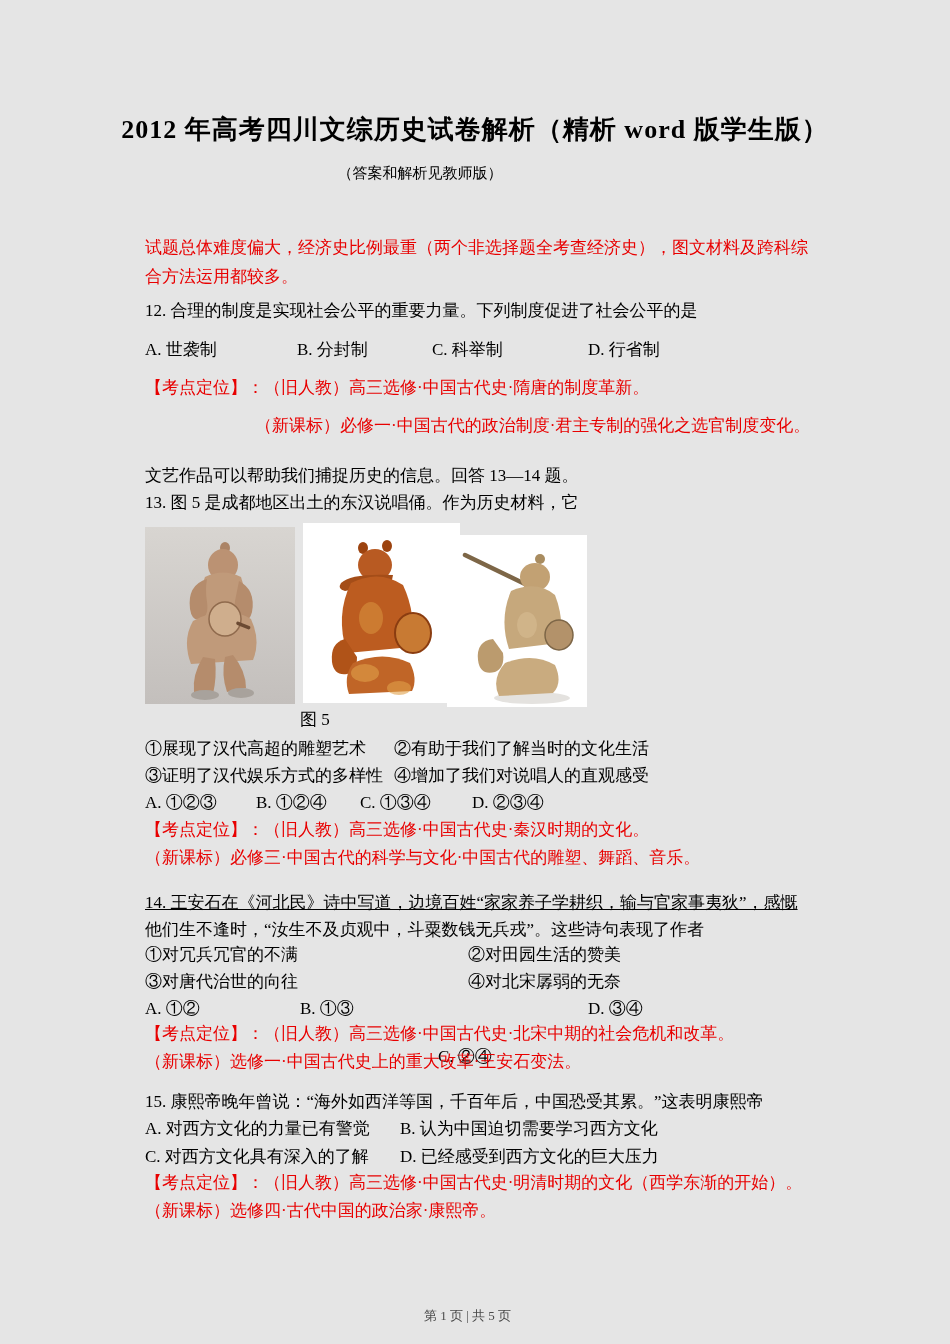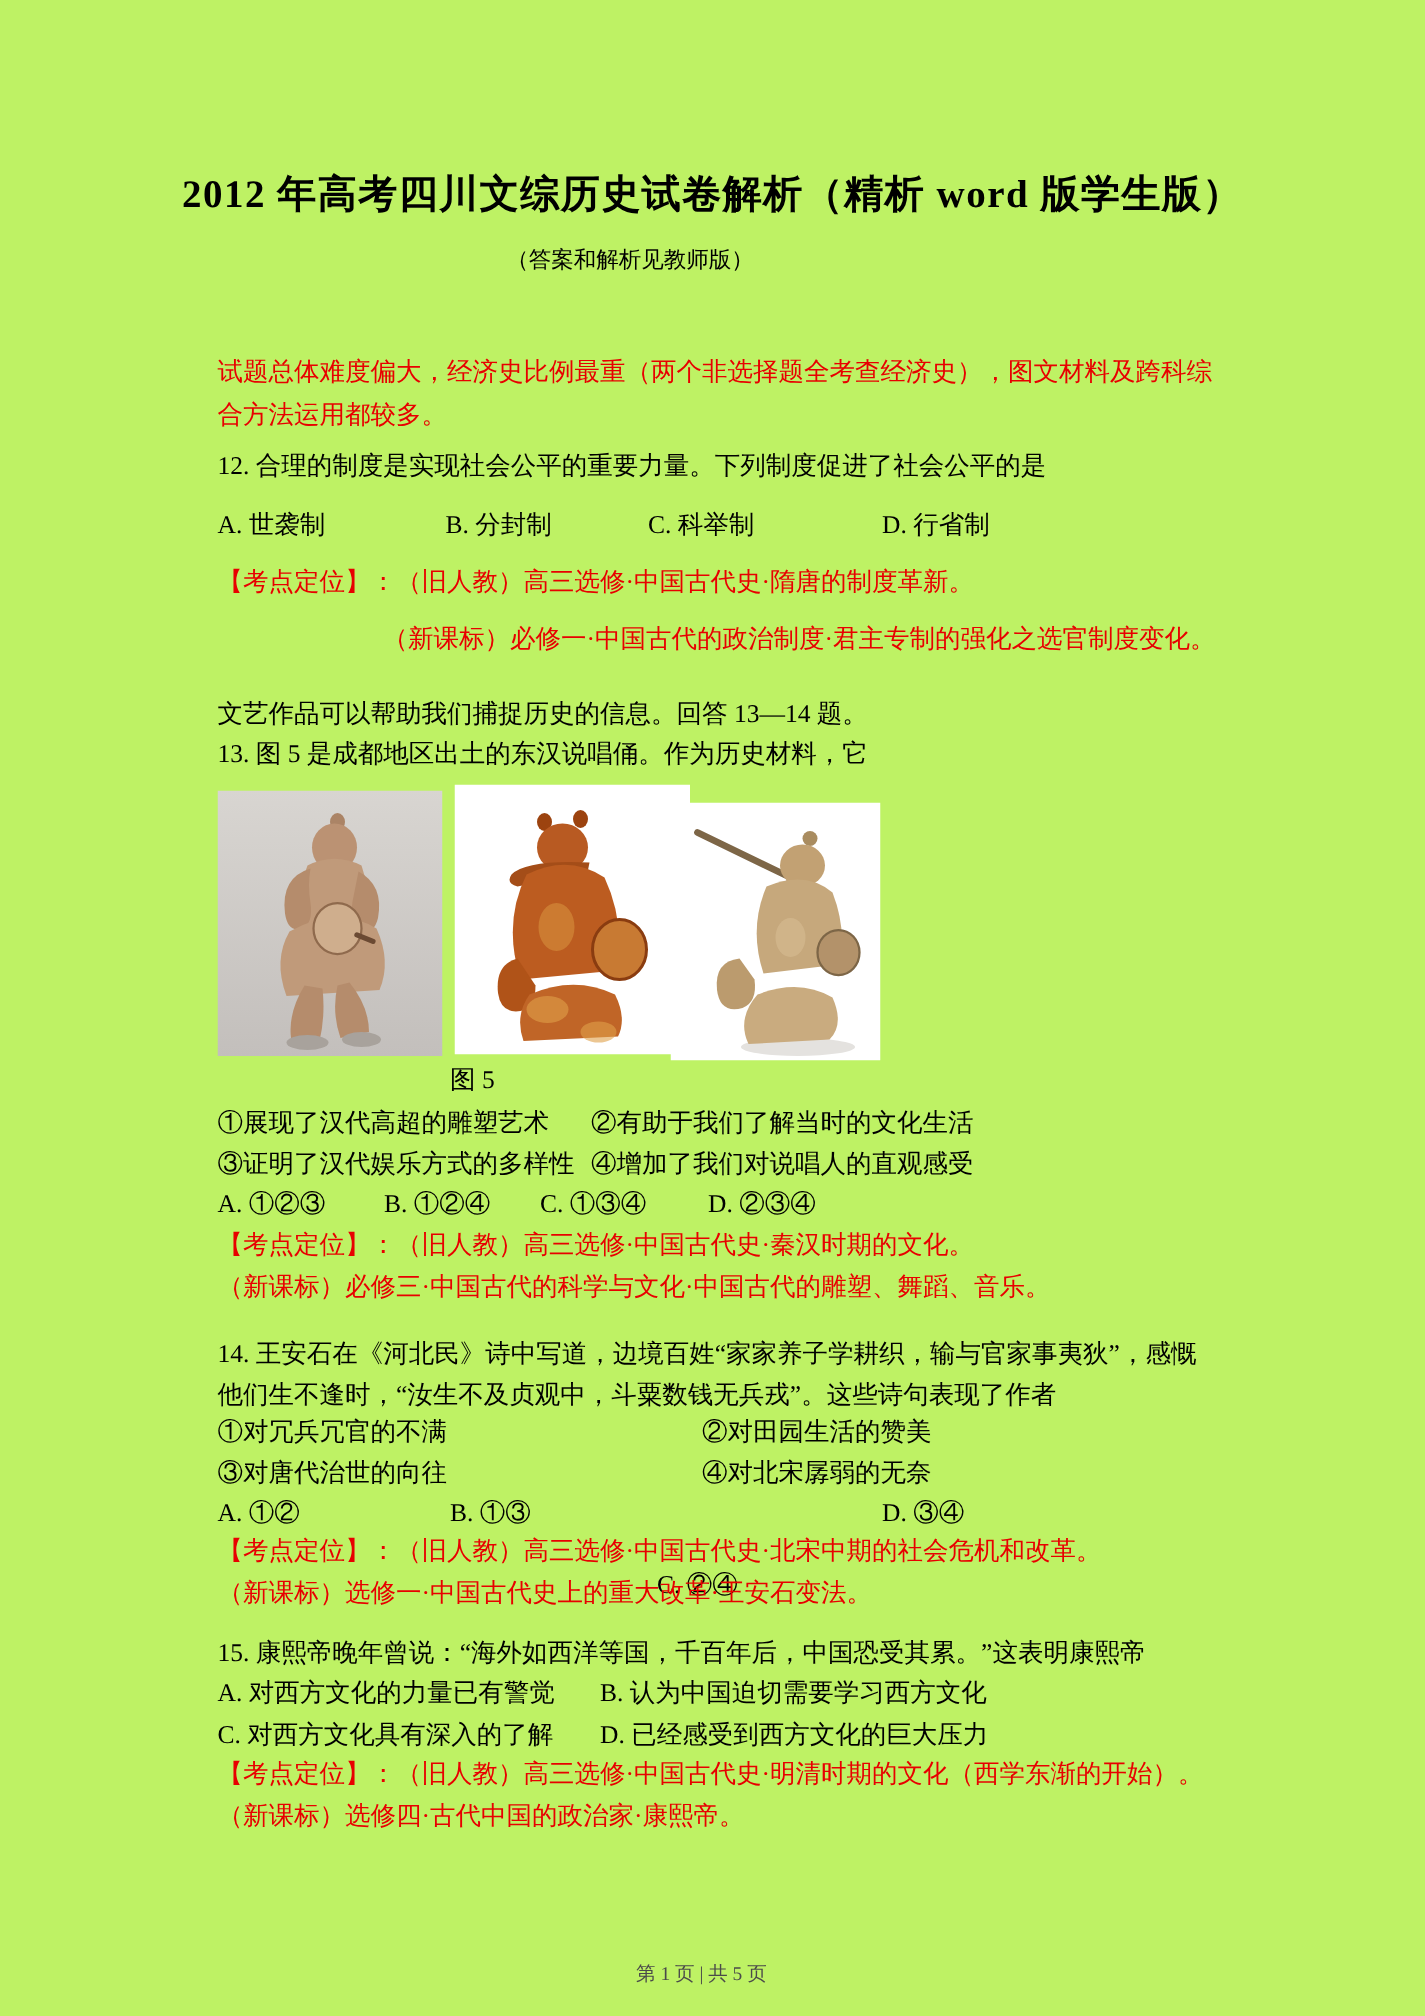--- a/index.html
+++ b/index.html
@@ -1,17 +1,17 @@
 <!DOCTYPE html>
 <html lang="zh"><head>
 <meta charset="utf-8">
 <style>
   html,body{margin:0;padding:0;background:#ffffff;}
   .page{
-    position:relative;width:950px;height:1344px;background:#bef264;overflow:hidden;
+    position:relative;width:950px;height:1344px;background:#e5e5e5;overflow:hidden;
     font-family:"Liberation Serif","DejaVu Serif",serif;color:#000;
   }
   .abs{position:absolute;white-space:nowrap;}
   .title{font-size:26px;font-weight:bold;letter-spacing:1px;}
   .subtitle{font-size:15px;}
   .body-text{font-size:17px;}
   .red{color:#e80000;}
   .overview-line{font-size:17px;line-height:29px;}
   .stem-line{font-size:17px;line-height:27px;}
   .footer{font-size:13px;color:#4a4a4a;margin-top:26px;}
@@ -105,21 +105,21 @@
   <div class="abs body-text" style="top:764px;left:394px;">④增加了我们对说唱人的直观感受</div>
 
   <div class="abs body-text" style="top:791px;left:145px;">A. ①②③</div>
   <div class="abs body-text" style="top:791px;left:256px;">B. ①②④</div>
   <div class="abs body-text" style="top:791px;left:360px;">C. ①③④</div>
   <div class="abs body-text" style="top:791px;left:472px;">D. ②③④</div>
 
   <div class="abs red body-text" style="top:818px;left:145px;">【考点定位】：（旧人教）高三选修·中国古代史·秦汉时期的文化。</div>
   <div class="abs red body-text" style="top:846px;left:145px;">（新课标）必修三·中国古代的科学与文化·中国古代的雕塑、舞蹈、音乐。</div>
 
-  <div class="abs stem-line" style="top:889px;left:145px;">14. 王安石在《河北民》诗中写道，边境百姓“家家养子学耕织，输与官家事夷狄”，感慨</div>
+  <div class="abs stem-line" style="top:889px;left:145px;text-decoration:underline;">14. 王安石在《河北民》诗中写道，边境百姓“家家养子学耕织，输与官家事夷狄”，感慨</div>
   <div class="abs stem-line" style="top:916px;left:145px;">他们生不逢时，“汝生不及贞观中，斗粟数钱无兵戎”。这些诗句表现了作者</div>
 
   <div class="abs body-text" style="top:943px;left:145px;">①对冗兵冗官的不满</div>
   <div class="abs body-text" style="top:943px;left:468px;">②对田园生活的赞美</div>
   <div class="abs body-text" style="top:970px;left:145px;">③对唐代治世的向往</div>
   <div class="abs body-text" style="top:970px;left:468px;">④对北宋孱弱的无奈</div>
 
   <div class="abs body-text" style="top:997px;left:145px;">A. ①②</div>
   <div class="abs body-text" style="top:997px;left:300px;">B. ①③</div>
   <div class="abs body-text" style="top:1045px;left:438px;">C. ②④</div>

